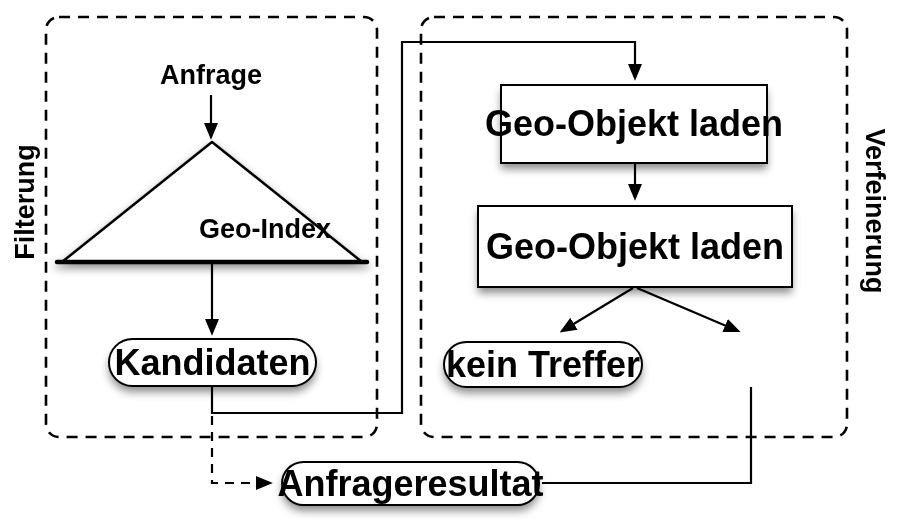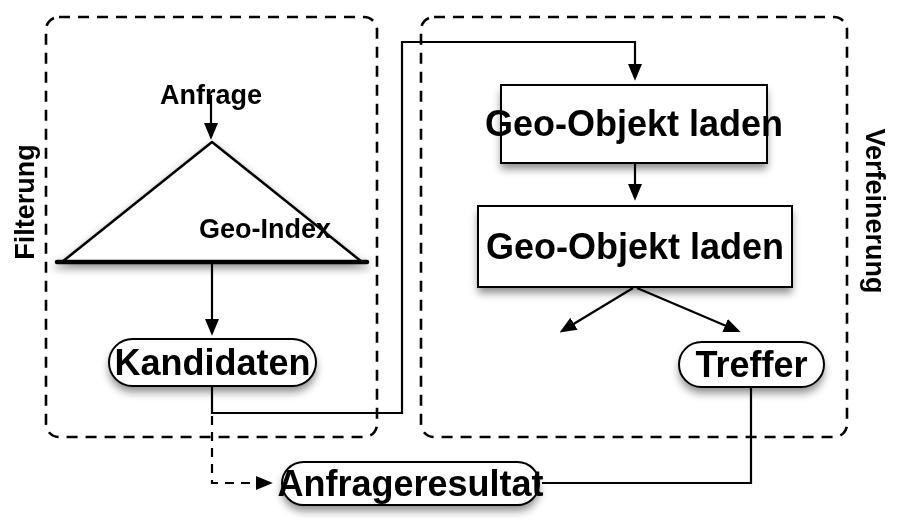--- a/index.html
+++ b/index.html
@@ -45,21 +45,21 @@
   .node-treffer { left: 678px; top: 341px; width: 147px; height: 47px; }
   .node-result  { left: 281px; top: 461px; width: 259px; height: 45px; }
 
   .free-label {
     position: absolute;
     transform: translate(-50%, -50%);
     font-size: 27px;
     font-weight: 600;
     white-space: nowrap;
   }
-  .lbl-anfrage  { left: 211px; top: 75px; margin-top: 20px; }
+  .lbl-anfrage  { left: 211px; top: 75px; }
   .lbl-geoindex { left: 217px; top: 229px; margin-left: 48px; }
 
   .side-label {
     position: absolute;
     font-size: 27px;
     font-weight: 600;
     white-space: nowrap;
   }
   .lbl-filterung {
     left: 25px; top: 202px;
@@ -108,22 +108,22 @@
   <div class="node node-rect1">
     <span>Geo-Objekt laden</span>
   </div>
   <div class="node node-rect2">
     <span>Geo-Objekt laden</span>
   </div>
 
   <div class="node stadium node-kand">
     <span>Kandidaten</span>
   </div>
-  <div class="node stadium node-treffer">
-    <span>Treffer</span>
+  <div class="node stadium node-keintr">
+    <span>kein Treffer</span>
   </div>
   <div class="node stadium node-result">
     <span>Anfrageresultat</span>
   </div>
 
   <div class="side-label lbl-filterung">Filterung</div>
   <div class="side-label lbl-verfeinerung">Verfeinerung</div>
 
 </div>
 

